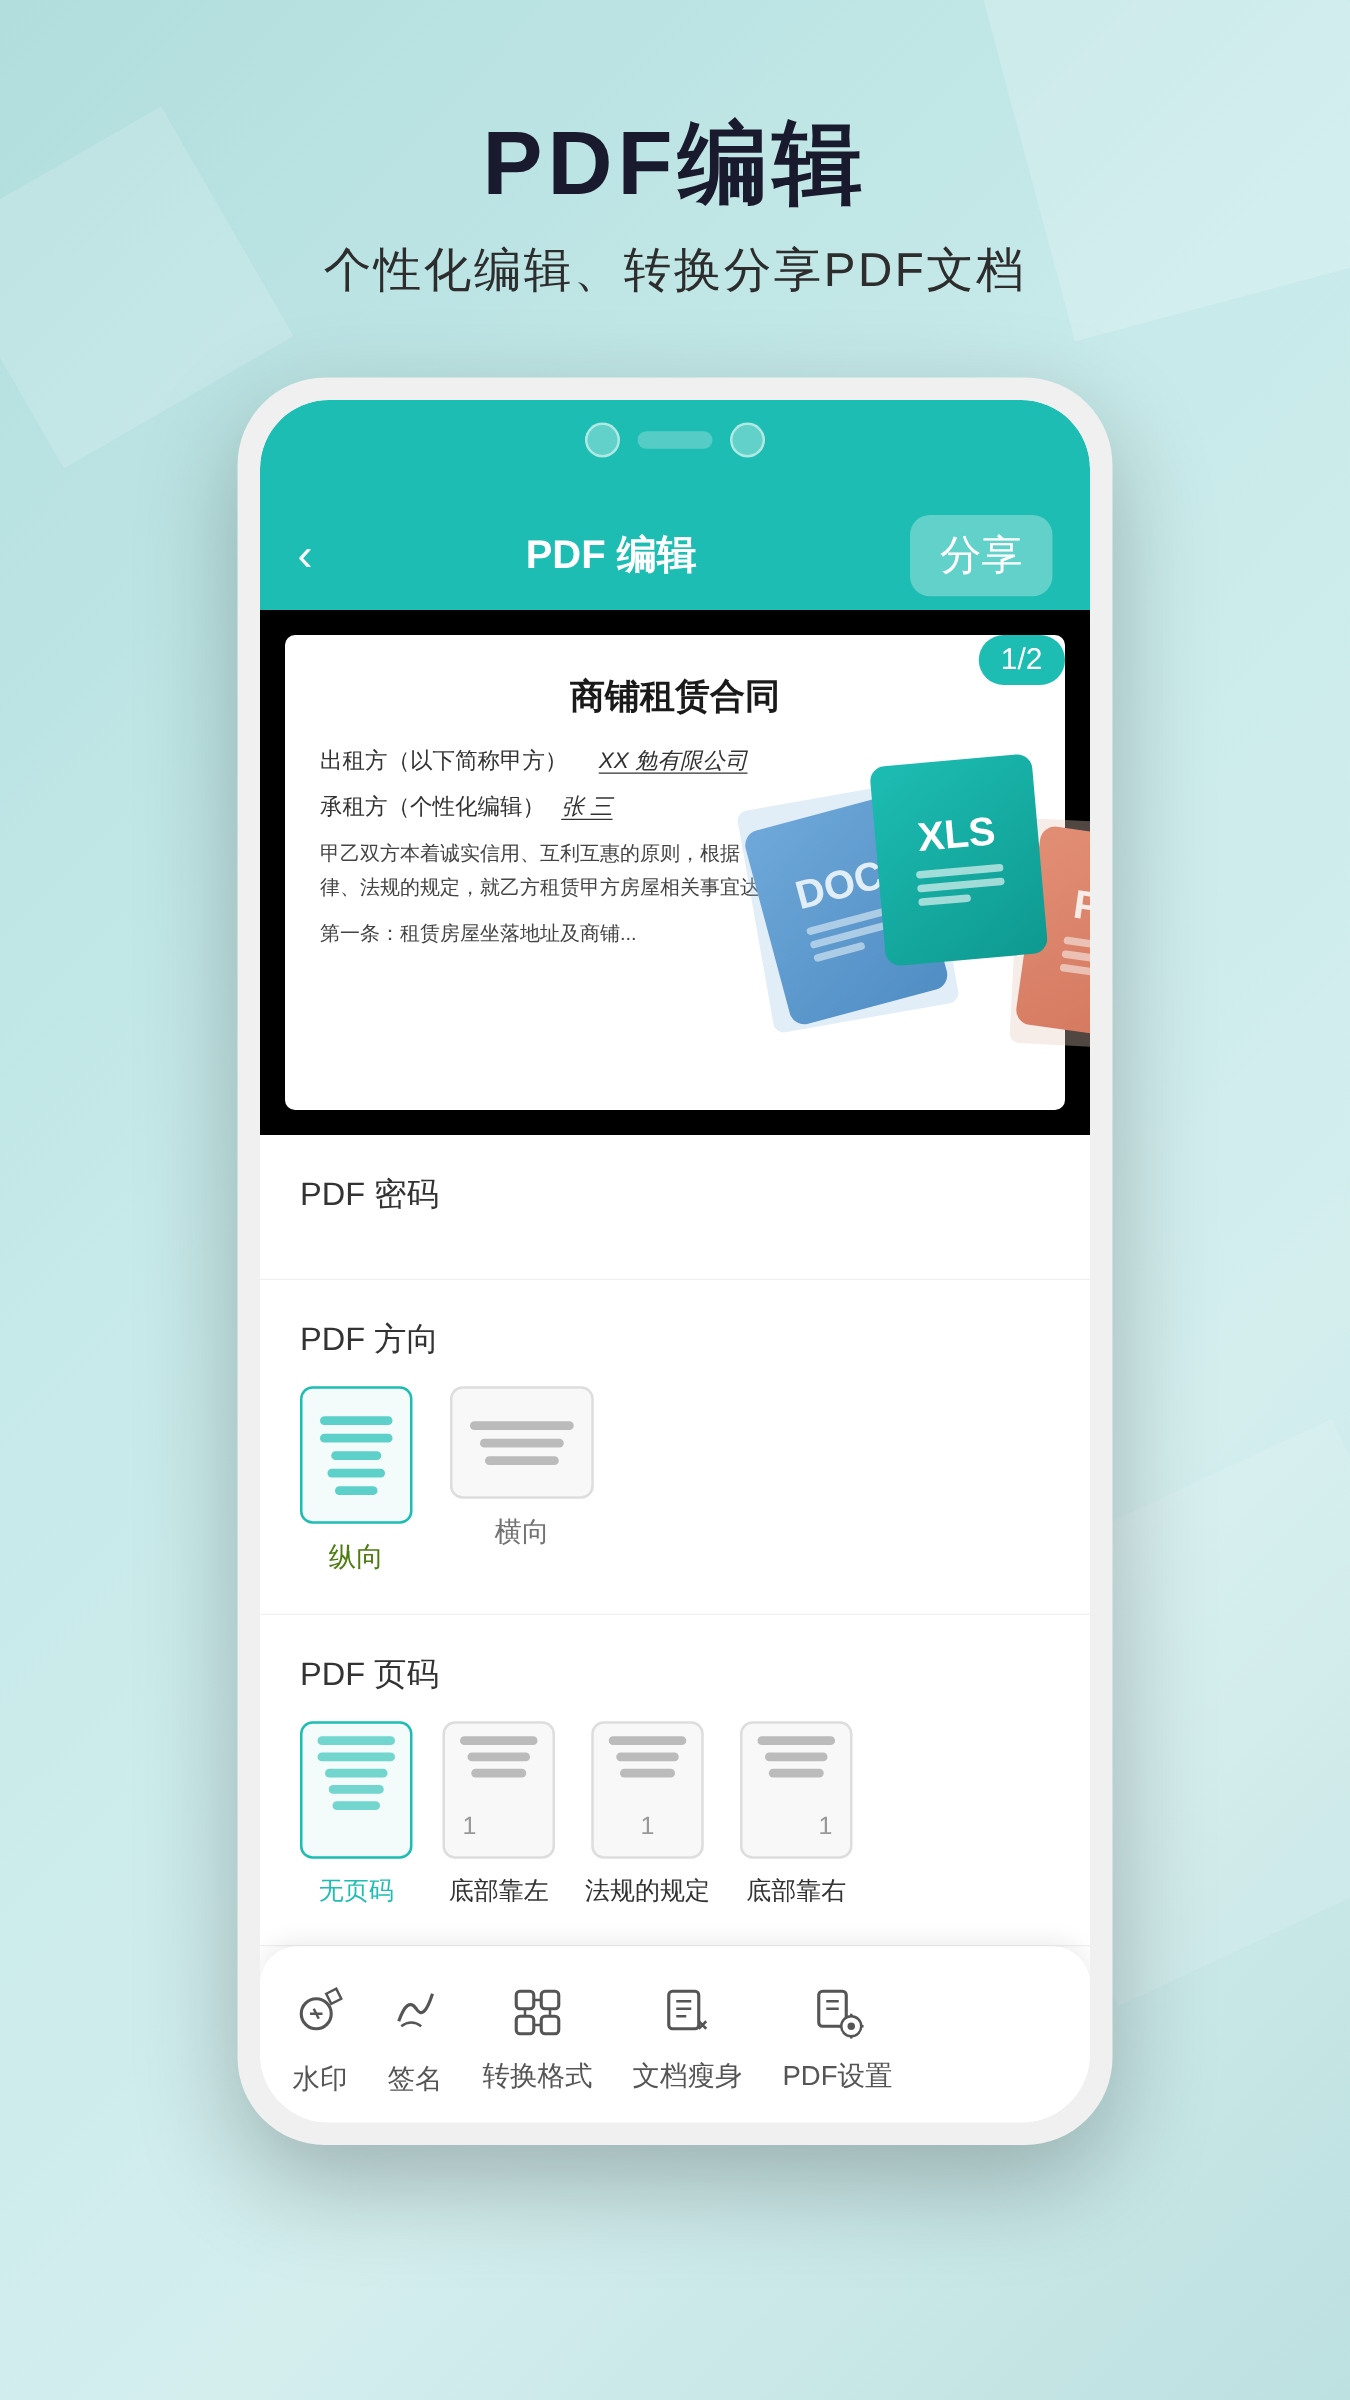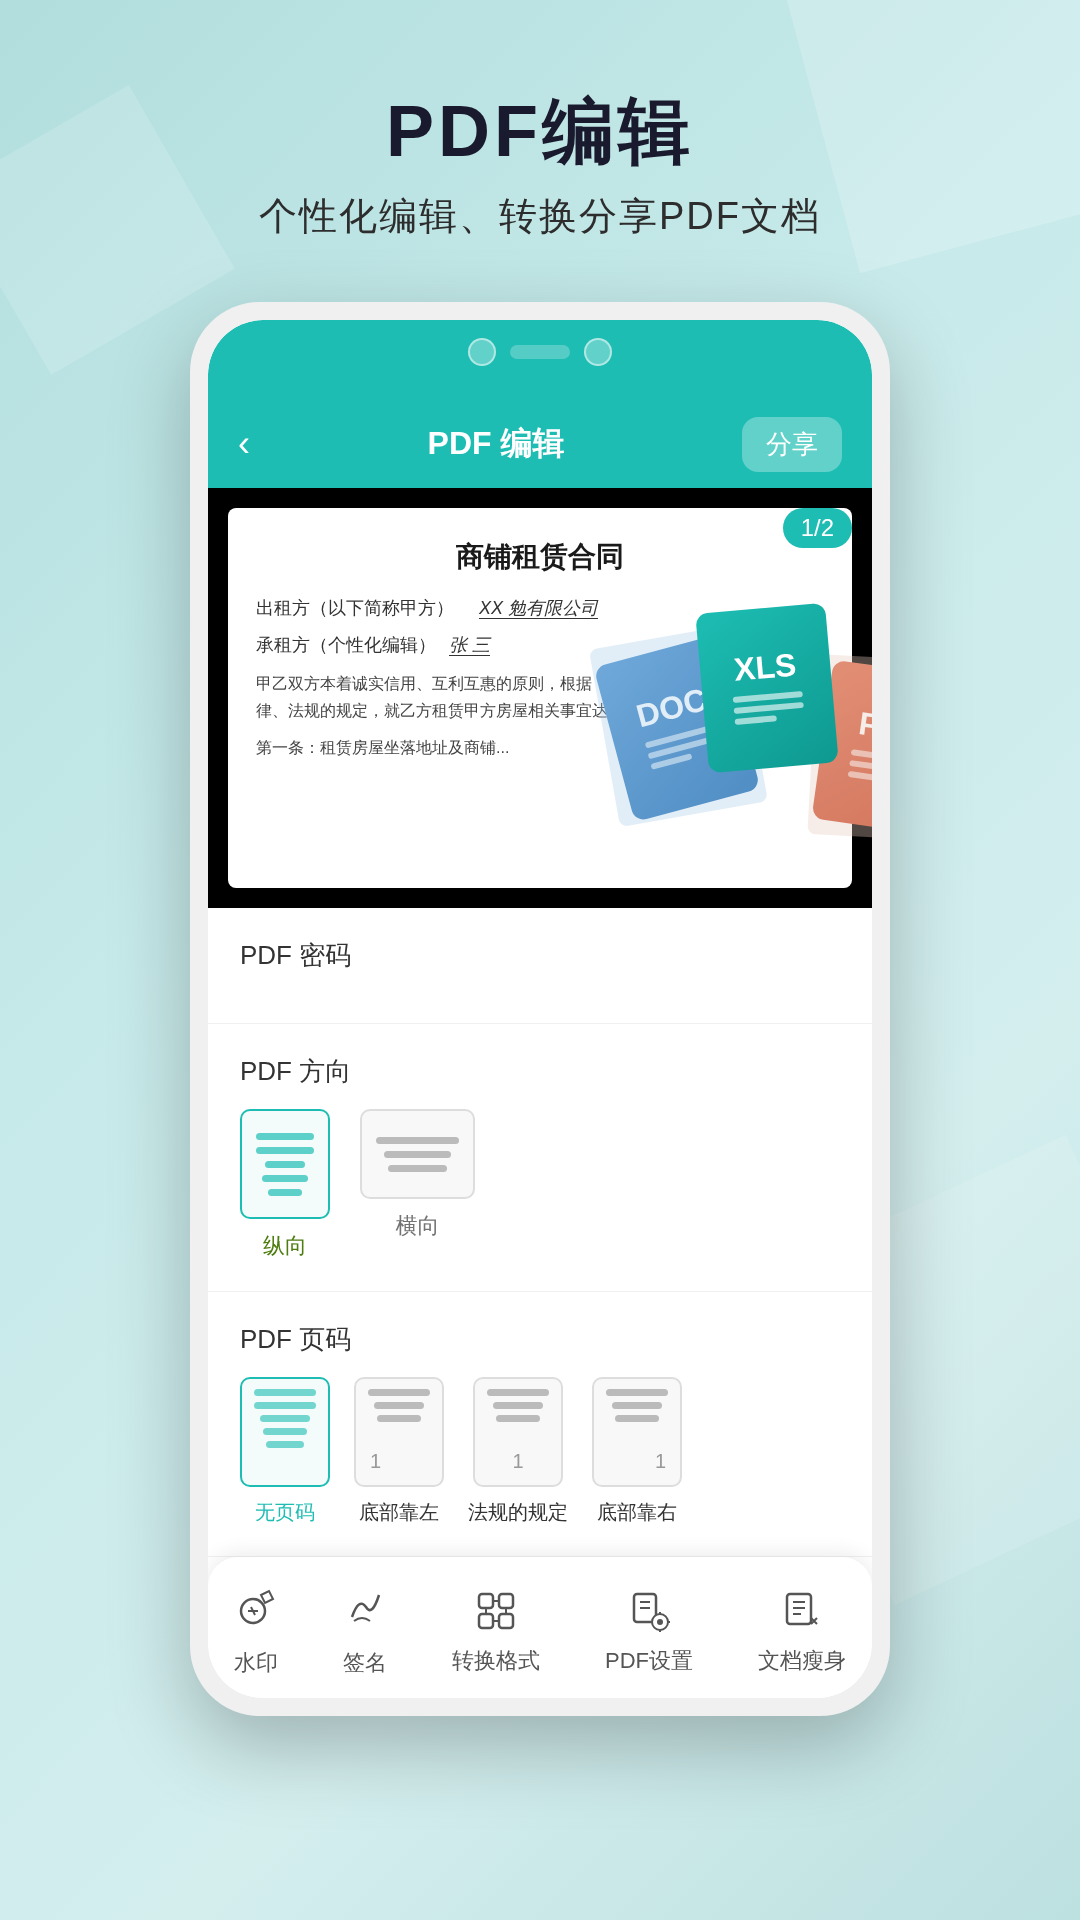--- a/index.html
+++ b/index.html
@@ -135,21 +135,21 @@
       color: white;
       font-size: 32px;
       font-weight: 600;
     }
     .app-header-btn {
       background: rgba(255,255,255,0.3);
       color: white;
       border: none;
       border-radius: 16px;
       padding: 10px 24px;
-      font-size: 26px;
+      font-size: 33px;
     }
 
     
     .doc-area {
       background: #000000;
       padding: 20px;
       position: relative;
     }
     .page-badge {
       position: absolute;
@@ -364,21 +364,21 @@
     }
     .page-num-label.active { color: #1dbdb3; }
 
     
     .bottom-toolbar {
       background: white;
       border-radius: 30px 30px 0 0;
       box-shadow: 0 -4px 20px rgba(0,0,0,0.08);
       padding: 20px 10px 10px;
       display: flex;
-      justify-content: space-between;
+      justify-content: flex-start;
       align-items: center;
     }
     .toolbar-item {
       display: flex;
       flex-direction: column;
       align-items: center;
       gap: 10px;
       cursor: pointer;
       padding: 10px 16px;
     }
@@ -579,48 +579,48 @@
               <rect x="24" y="4" width="14" height="14" rx="3" stroke="#555" stroke-width="2.5" fill="none"></rect>
               <rect x="4" y="24" width="14" height="14" rx="3" stroke="#555" stroke-width="2.5" fill="none"></rect>
               <rect x="24" y="24" width="14" height="14" rx="3" stroke="#555" stroke-width="2.5" fill="none"></rect>
               <path d="M18 11 L24 11" stroke="#555" stroke-width="2"></path>
               <path d="M11 18 L11 24" stroke="#555" stroke-width="2"></path>
               <path d="M31 18 L31 24" stroke="#555" stroke-width="2"></path>
               <path d="M18 31 L24 31" stroke="#555" stroke-width="2"></path>
             </svg>
           </div>
           <span class="toolbar-label">转换格式</span>
+        </div>
+
+        <div class="toolbar-item">
+          <div>
+            <svg width="42" height="42" viewBox="0 0 42 42" fill="none">
+              <rect x="6" y="4" width="24" height="30" rx="3" stroke="#555" stroke-width="2.5" fill="none"></rect>
+              <line x1="12" y1="12" x2="24" y2="12" stroke="#555" stroke-width="2"></line>
+              <line x1="12" y1="18" x2="24" y2="18" stroke="#555" stroke-width="2"></line>
+              <line x1="12" y1="24" x2="20" y2="24" stroke="#555" stroke-width="2"></line>
+              <path d="M30 28 L36 34 M30 34 L36 28" stroke="#555" stroke-width="2"></path>
+            </svg>
+          </div>
+          <span class="toolbar-label">文档瘦身</span>
         </div>
 
         <div class="toolbar-item">
           <div>
             <svg width="42" height="42" viewBox="0 0 42 42" fill="none">
               <rect x="6" y="4" width="22" height="28" rx="3" stroke="#555" stroke-width="2.5" fill="none"></rect>
               <line x1="12" y1="12" x2="22" y2="12" stroke="#555" stroke-width="2"></line>
               <line x1="12" y1="18" x2="22" y2="18" stroke="#555" stroke-width="2"></line>
               <circle cx="32" cy="32" r="8" stroke="#555" stroke-width="2" fill="white"></circle>
               <circle cx="32" cy="32" r="3" fill="#555"></circle>
               <line x1="32" y1="24" x2="32" y2="22" stroke="#555" stroke-width="2"></line>
               <line x1="32" y1="40" x2="32" y2="42" stroke="#555" stroke-width="2"></line>
               <line x1="24" y1="32" x2="22" y2="32" stroke="#555" stroke-width="2"></line>
               <line x1="40" y1="32" x2="42" y2="32" stroke="#555" stroke-width="2"></line>
             </svg>
           </div>
           <span class="toolbar-label">PDF设置</span>
         </div>
-
-        <div class="toolbar-item">
-          <div>
-            <svg width="42" height="42" viewBox="0 0 42 42" fill="none">
-              <rect x="6" y="4" width="24" height="30" rx="3" stroke="#555" stroke-width="2.5" fill="none"></rect>
-              <line x1="12" y1="12" x2="24" y2="12" stroke="#555" stroke-width="2"></line>
-              <line x1="12" y1="18" x2="24" y2="18" stroke="#555" stroke-width="2"></line>
-              <line x1="12" y1="24" x2="20" y2="24" stroke="#555" stroke-width="2"></line>
-              <path d="M30 28 L36 34 M30 34 L36 28" stroke="#555" stroke-width="2"></path>
-            </svg>
-          </div>
-          <span class="toolbar-label">文档瘦身</span>
-        </div>
       </div>
 
     </div>
   </div>
 </div>
 
 </body></html>

